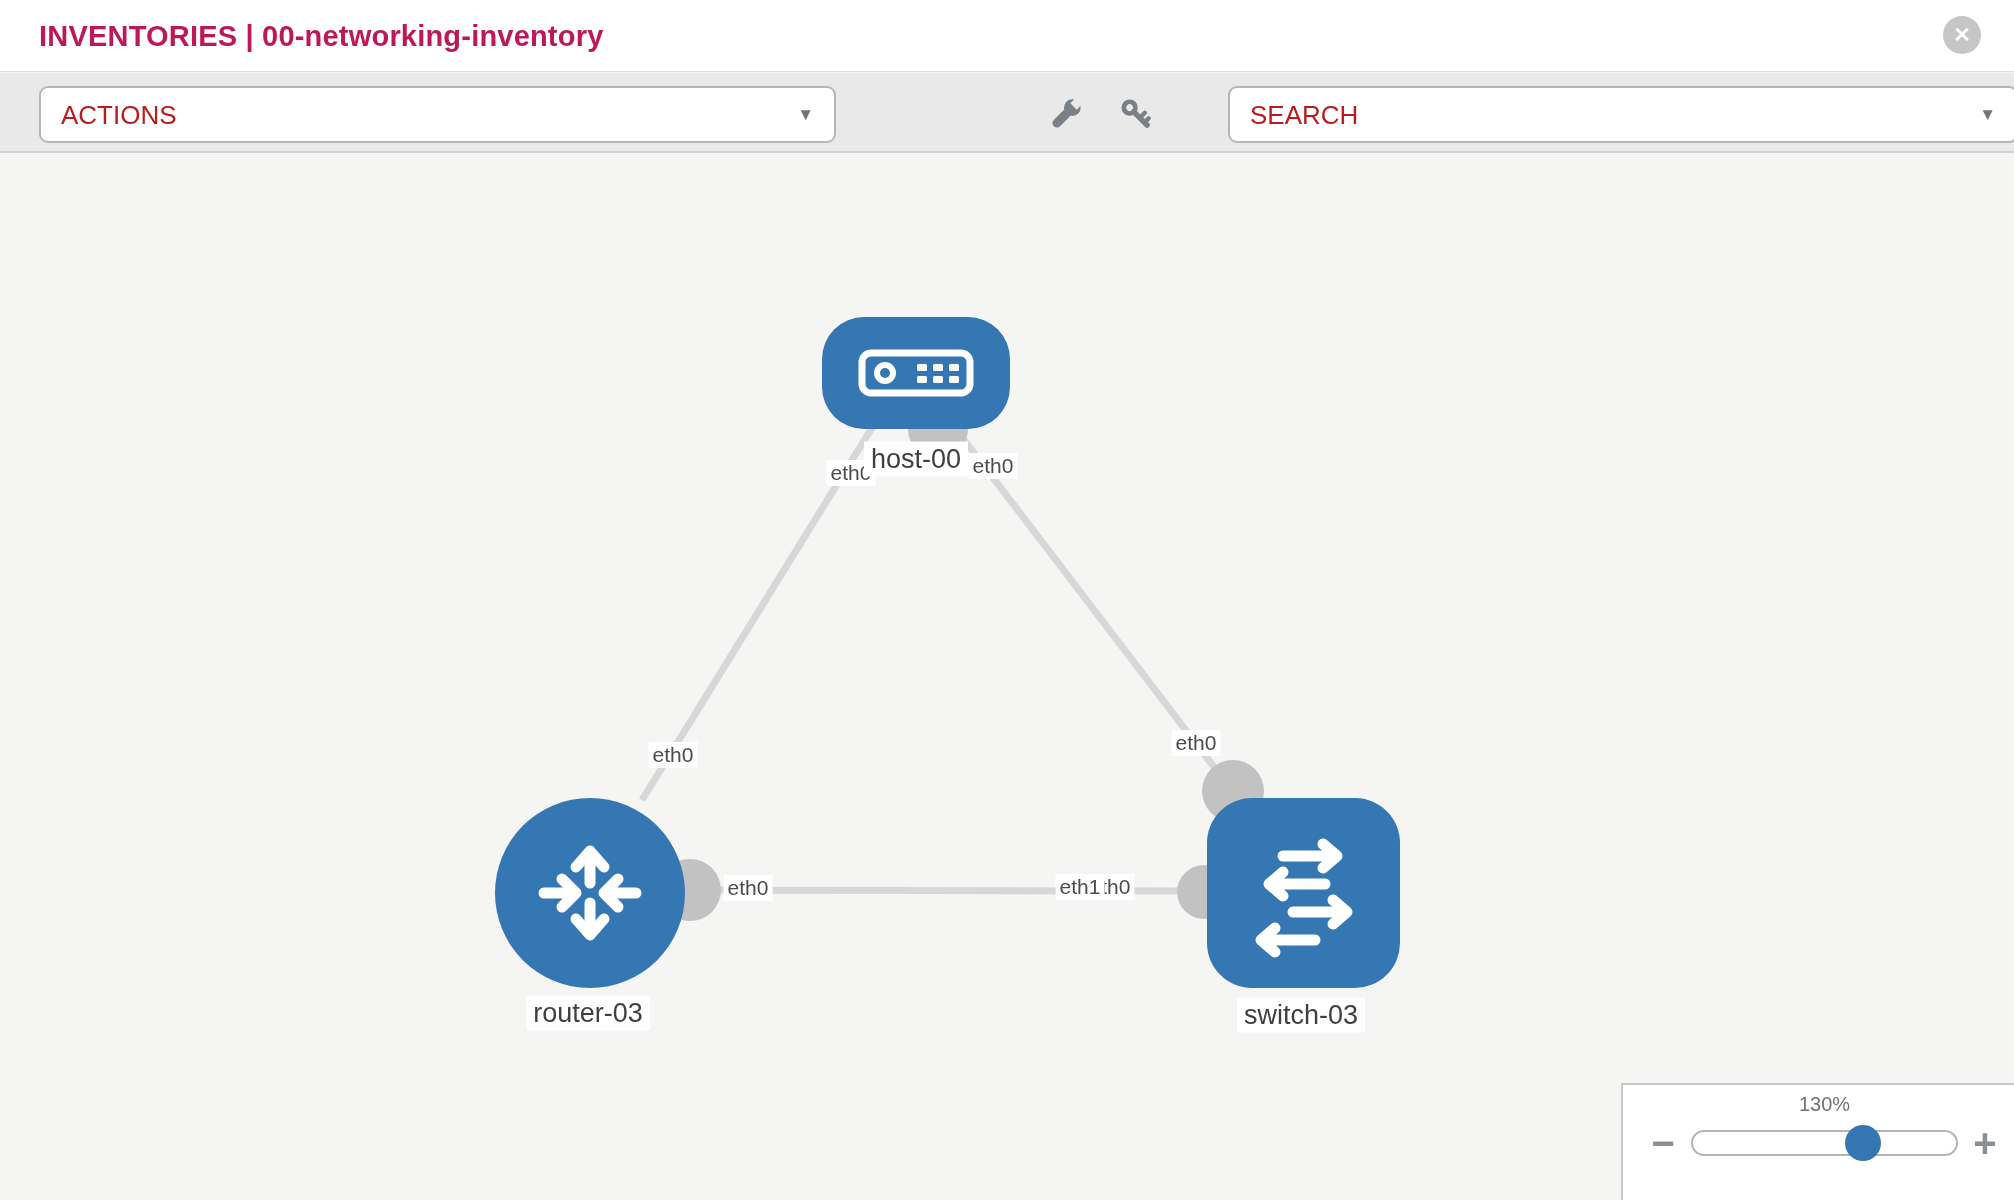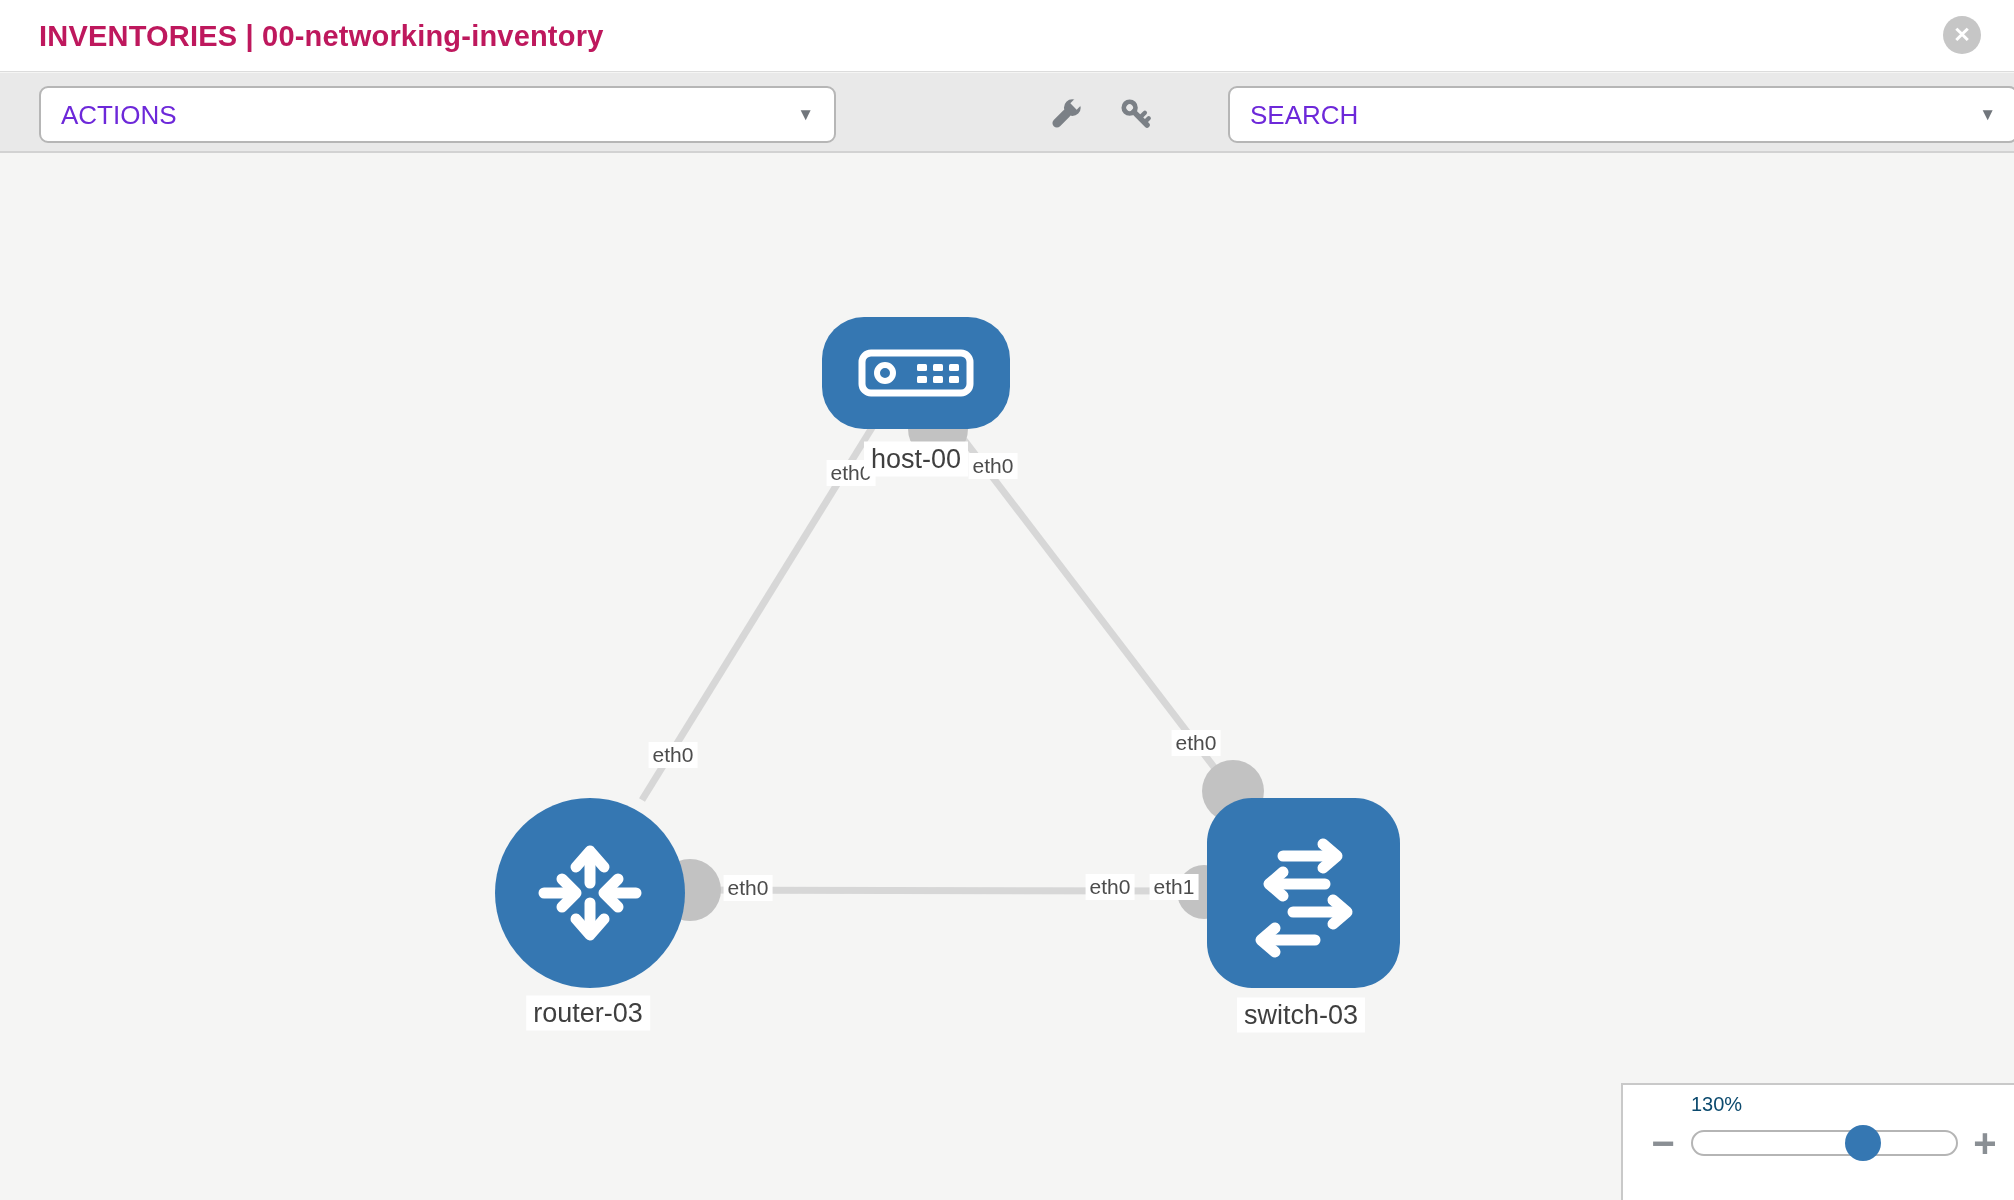--- a/index.html
+++ b/index.html
@@ -28,21 +28,21 @@
     position: absolute; left: 0; top: 73px; width: 2014px; height: 80px;
     background: #e9e9e9; border-bottom: 2px solid #d2d2d2;
   }
   .select-box {
     position: absolute; top: 13px; height: 57px;
     background: #ffffff; border: 2px solid #b6b6b6; border-radius: 9px;
     cursor: pointer;
   }
   .select-box .ph {
     position: absolute; left: 20px; top: 50%; transform: translateY(-50%);
-    font-size: 26px; color: #6d28d9;
+    font-size: 26px; color: #b91c1c;
   }
   .select-box .caret {
     position: absolute; right: 20px; top: 50%; transform: translateY(-50%);
     font-size: 17px; color: #71767c;
   }
   .actions-box { left: 39px; width: 797px; }
   .search-box { left: 1228px; width: 790px; }
   .tool-icon-btn {
     position: absolute; top: 22px; width: 40px; height: 40px;
     background: transparent; border: none; cursor: pointer;
@@ -67,22 +67,22 @@
     background: #ffffff; white-space: nowrap; cursor: default;
   }
   .node-label { font-size: 27px; color: #3f3f3f; padding: 2px 7px; }
   .iface-label { font-size: 21px; color: #4c4c4c; padding: 1px 4px; }
   
   .zoom-panel {
     position: absolute; left: 1621px; top: 1083px; width: 404px; height: 130px;
     background: #ffffff; border: 2px solid #c9c9c9; z-index: 5;
   }
   .zoom-level {
-    position: absolute; left: 68px; top: 8px; width: 267px; text-align: left;
-    font-size: 20px; color: #0c4a6e;
+    position: absolute; left: 68px; top: 8px; width: 267px; text-align: center;
+    font-size: 20px; color: #737373;
   }
   .zoom-minus, .zoom-plus {
     position: absolute; top: 36px; width: 44px; height: 44px;
     background: transparent; border: none; cursor: pointer;
     color: #8a8f94; font-size: 40px; font-weight: 700; line-height: 40px; text-align: center;
   }
   .zoom-minus { left: 18px; }
   .zoom-plus { left: 340px; }
   .zoom-track {
     position: absolute; left: 68px; top: 45px; width: 267px; height: 26px;
@@ -192,21 +192,21 @@
       </g>
     </svg>
   </div>
 
   <span class="graph-label iface-label" style="left:851px; top:318px;">eth0</span>
   <span class="graph-label iface-label" style="left:993px; top:311px;">eth0</span>
   <span class="graph-label iface-label" style="left:673px; top:600px;">eth0</span>
   <span class="graph-label iface-label" style="left:1196px; top:588px;">eth0</span>
   <span class="graph-label iface-label" style="left:748px; top:733px;">eth0</span>
   <span class="graph-label iface-label" style="left:1110px; top:732px;">eth0</span>
-  <span class="graph-label iface-label" style="left:1174px; top:732px;">eth1</span>
+  <span class="graph-label iface-label" style="left:1080px; top:732px;">eth1</span>
 
   <span class="graph-label node-label" style="left:916px; top:304px;text-align:center;">host-00</span>
   <span class="graph-label node-label" style="left:588px; top:858px;">router-03</span>
   <span class="graph-label node-label" style="left:1301px; top:860px;">switch-03</span>
 </div>
 
 <div class="zoom-panel">
   <div class="zoom-level">130%</div>
   <button class="zoom-minus">
     <span>−</span>

